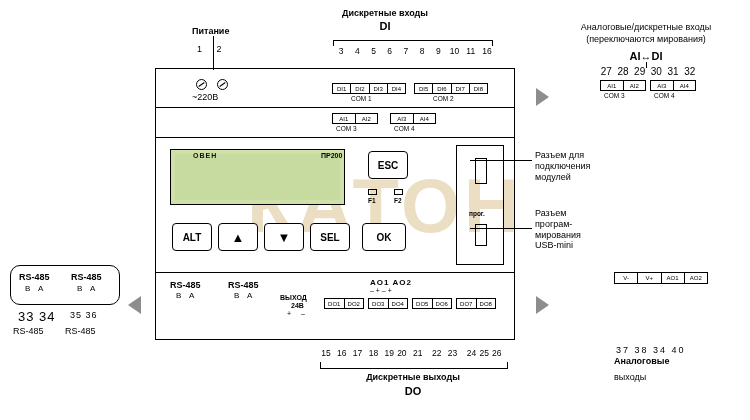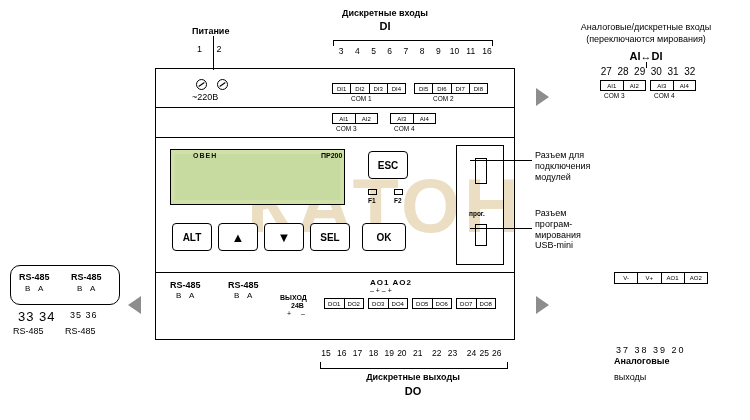--- a/index.html
+++ b/index.html
@@ -305,21 +305,21 @@
 <div id="right-mod">
   <div class="tgroup" style="left:0;top:0;width:94px;height:12px;">
     <div class="tg-cells">
       <div>V-</div>
       <div>V+</div>
       <div>AO1</div>
       <div>AO2</div>
     </div>
   </div>
 </div>
-<div class="abs lbl" style="left:616px;top:345px;font-size:9px;letter-spacing:2px;">37  38  39  20</div>
+<div class="abs lbl" style="left:616px;top:345px;font-size:9px;letter-spacing:2px;">37  38  34  40</div>
 <div class="abs lbl" style="left:614px;top:356px;font-weight:bold;">Аналоговые</div>
 <div class="abs lbl" style="left:614px;top:372px;">выходы</div>
 
 <div class="arrowblk ar-right" style="left:536px;top:88px;"></div>
 <div class="arrowblk ar-right" style="left:536px;top:296px;"></div>
 <div class="arrowblk ar-left" style="left:128px;top:296px;"></div>
 
 <div class="hline" style="left:470px;top:160px;width:62px;"></div>
 <div class="callout" style="left:535px;top:150px;">
   <div>Разъем для</div>

